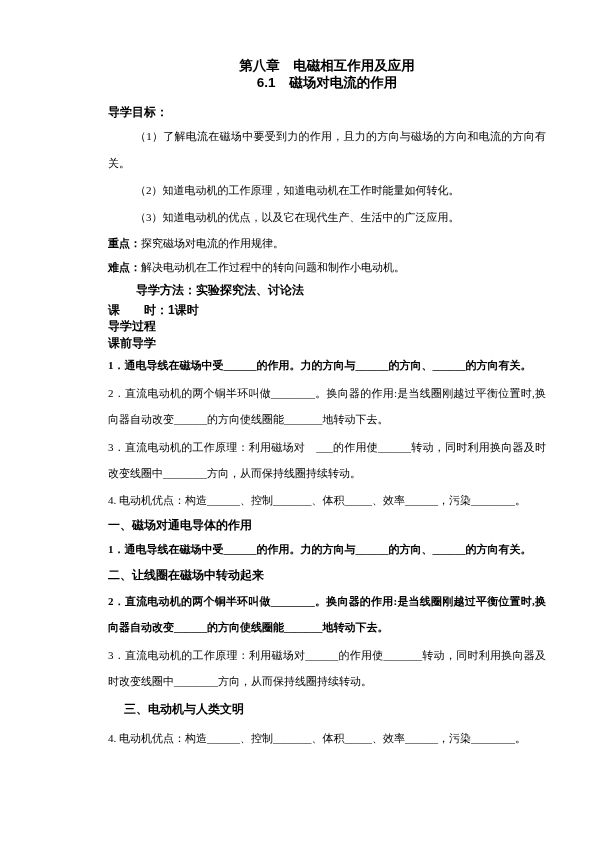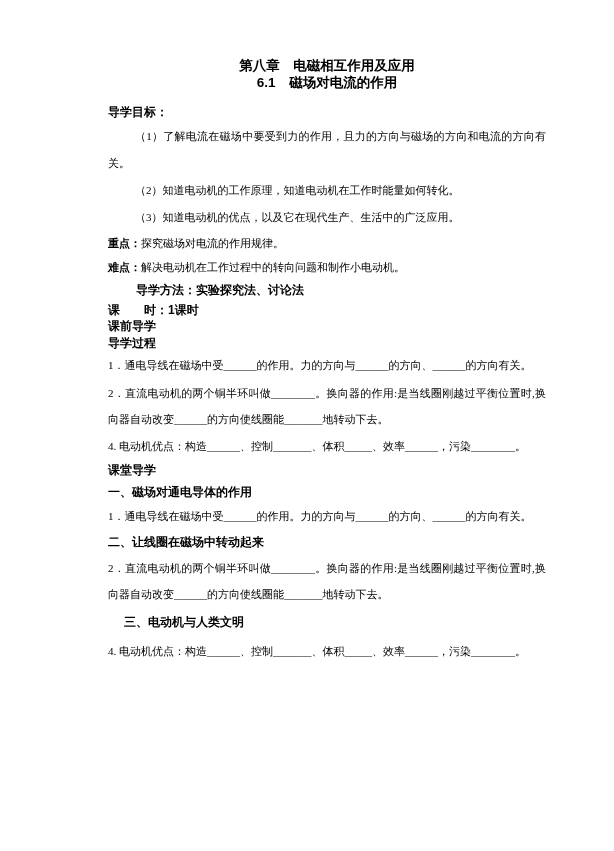--- a/index.html
+++ b/index.html
@@ -59,20 +59,21 @@
     margin-left: 28px;
   }
   .tight-bold2 {
     line-height: 16px;
   }
   .proc-head {
     line-height: 17px;
   }
   .body-item {
     line-height: 26px;
+    font-weight: bold;
   }
   .body-item-sp {
     line-height: 26px;
     margin-top: 2px;
   }
   .sec-head {
     line-height: 22px;
   }
   .sec-head-sp {
     line-height: 26px;
@@ -100,31 +101,32 @@
   <p class="para goal-item">（1）了解电流在磁场中要受到力的作用，且力的方向与磁场的方向和电流的方向有关。</p>
   <p class="para goal-item">（2）知道电动机的工作原理，知道电动机在工作时能量如何转化。</p>
   <p class="para goal-item">（3）知道电动机的优点，以及它在现代生产、生活中的广泛应用。</p>
 
   <p class="para kv-line"><span class="label">重点：</span><span>探究磁场对电流的作用规律。</span></p>
   <p class="para kv-line"><span class="label">难点：</span><span>解决电动机在工作过程中的转向问题和制作小电动机。</span></p>
 
   <p class="para bold-head tight-bold">导学方法：实验探究法、讨论法</p>
   <p class="para bold-head tight-bold2">课　　时：1课时</p>
 
+  <p class="para bold-head proc-head">导学过程</p>
   <p class="para bold-head proc-head">课前导学</p>
-  <p class="para bold-head proc-head">导学过程</p>
 
   <p class="para body-item">1．通电导线在磁场中受______的作用。力的方向与______的方向、______的方向有关。</p>
   <p class="para body-item-sp">2．直流电动机的两个铜半环叫做________。换向器的作用:是当线圈刚越过平衡位置时,换向器自动改变______的方向使线圈能_______地转动下去。</p>
+  <p class="para body-item-sp">3．直流电动机的工作原理：利用磁场对　___的作用使______转动，同时利用换向器及时改变线圈中________方向，从而保持线圈持续转动。</p>
   <p class="para item4">4. 电动机优点：构造______、控制_______、体积_____、效率______，污染________。</p>
 
-  <p class="para bold-head classroom-head">课堂导学</p>
 
   <p class="para bold-head sec-head">一、磁场对通电导体的作用</p>
   <p class="para body-item">1．通电导线在磁场中受______的作用。力的方向与______的方向、______的方向有关。</p>
 
   <p class="para bold-head sec-head-sp">二、让线圈在磁场中转动起来</p>
   <p class="para body-item">2．直流电动机的两个铜半环叫做________。换向器的作用:是当线圈刚越过平衡位置时,换向器自动改变______的方向使线圈能_______地转动下去。</p>
+  <p class="para body-item-sp">3．直流电动机的工作原理：利用磁场对______的作用使_______转动，同时利用换向器及时改变线圈中________方向，从而保持线圈持续转动。</p>
 
   <p class="para bold-head sec-head-sp2">三、电动机与人类文明</p>
   <p class="para item4">4. 电动机优点：构造______、控制_______、体积_____、效率______，污染________。</p>
 
 </div>
 
 </body></html>

